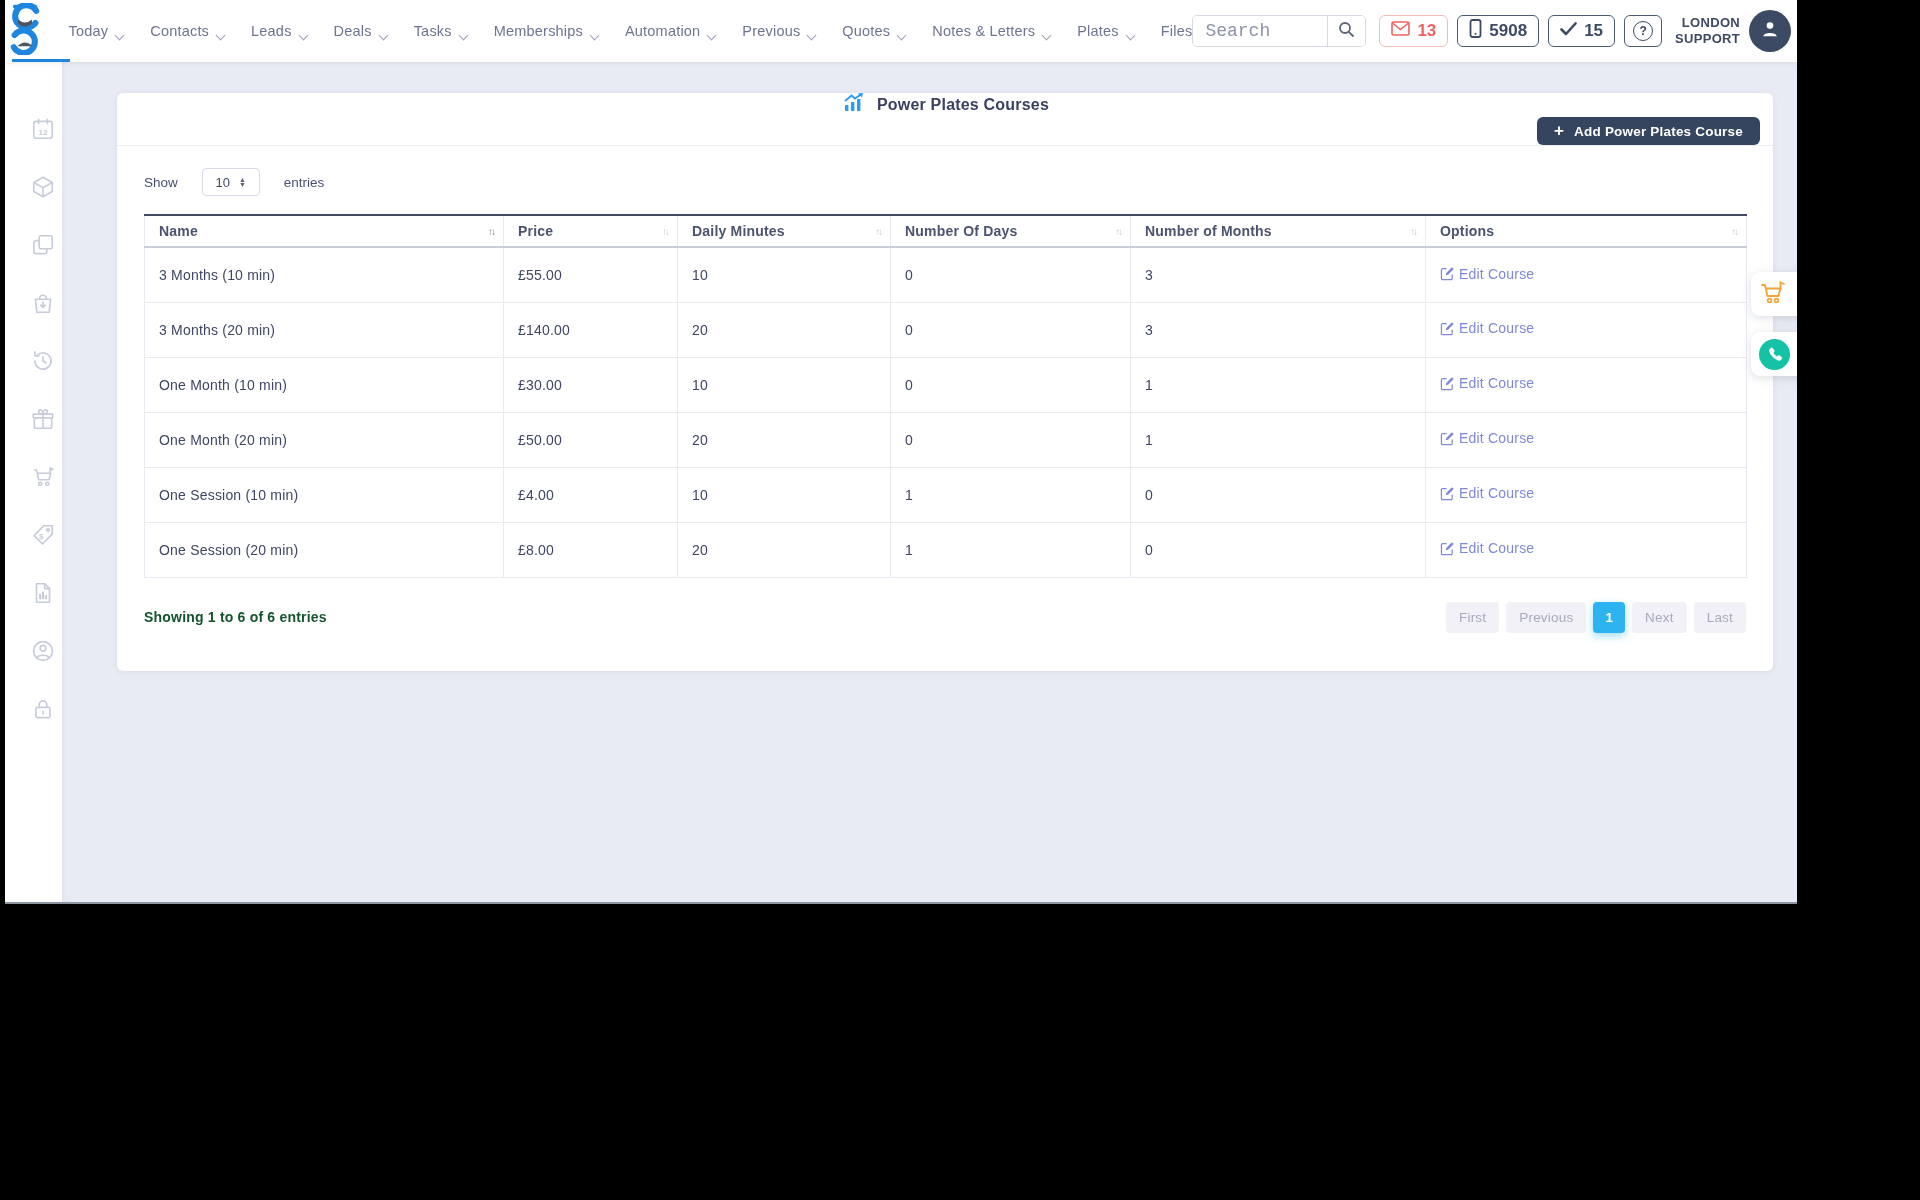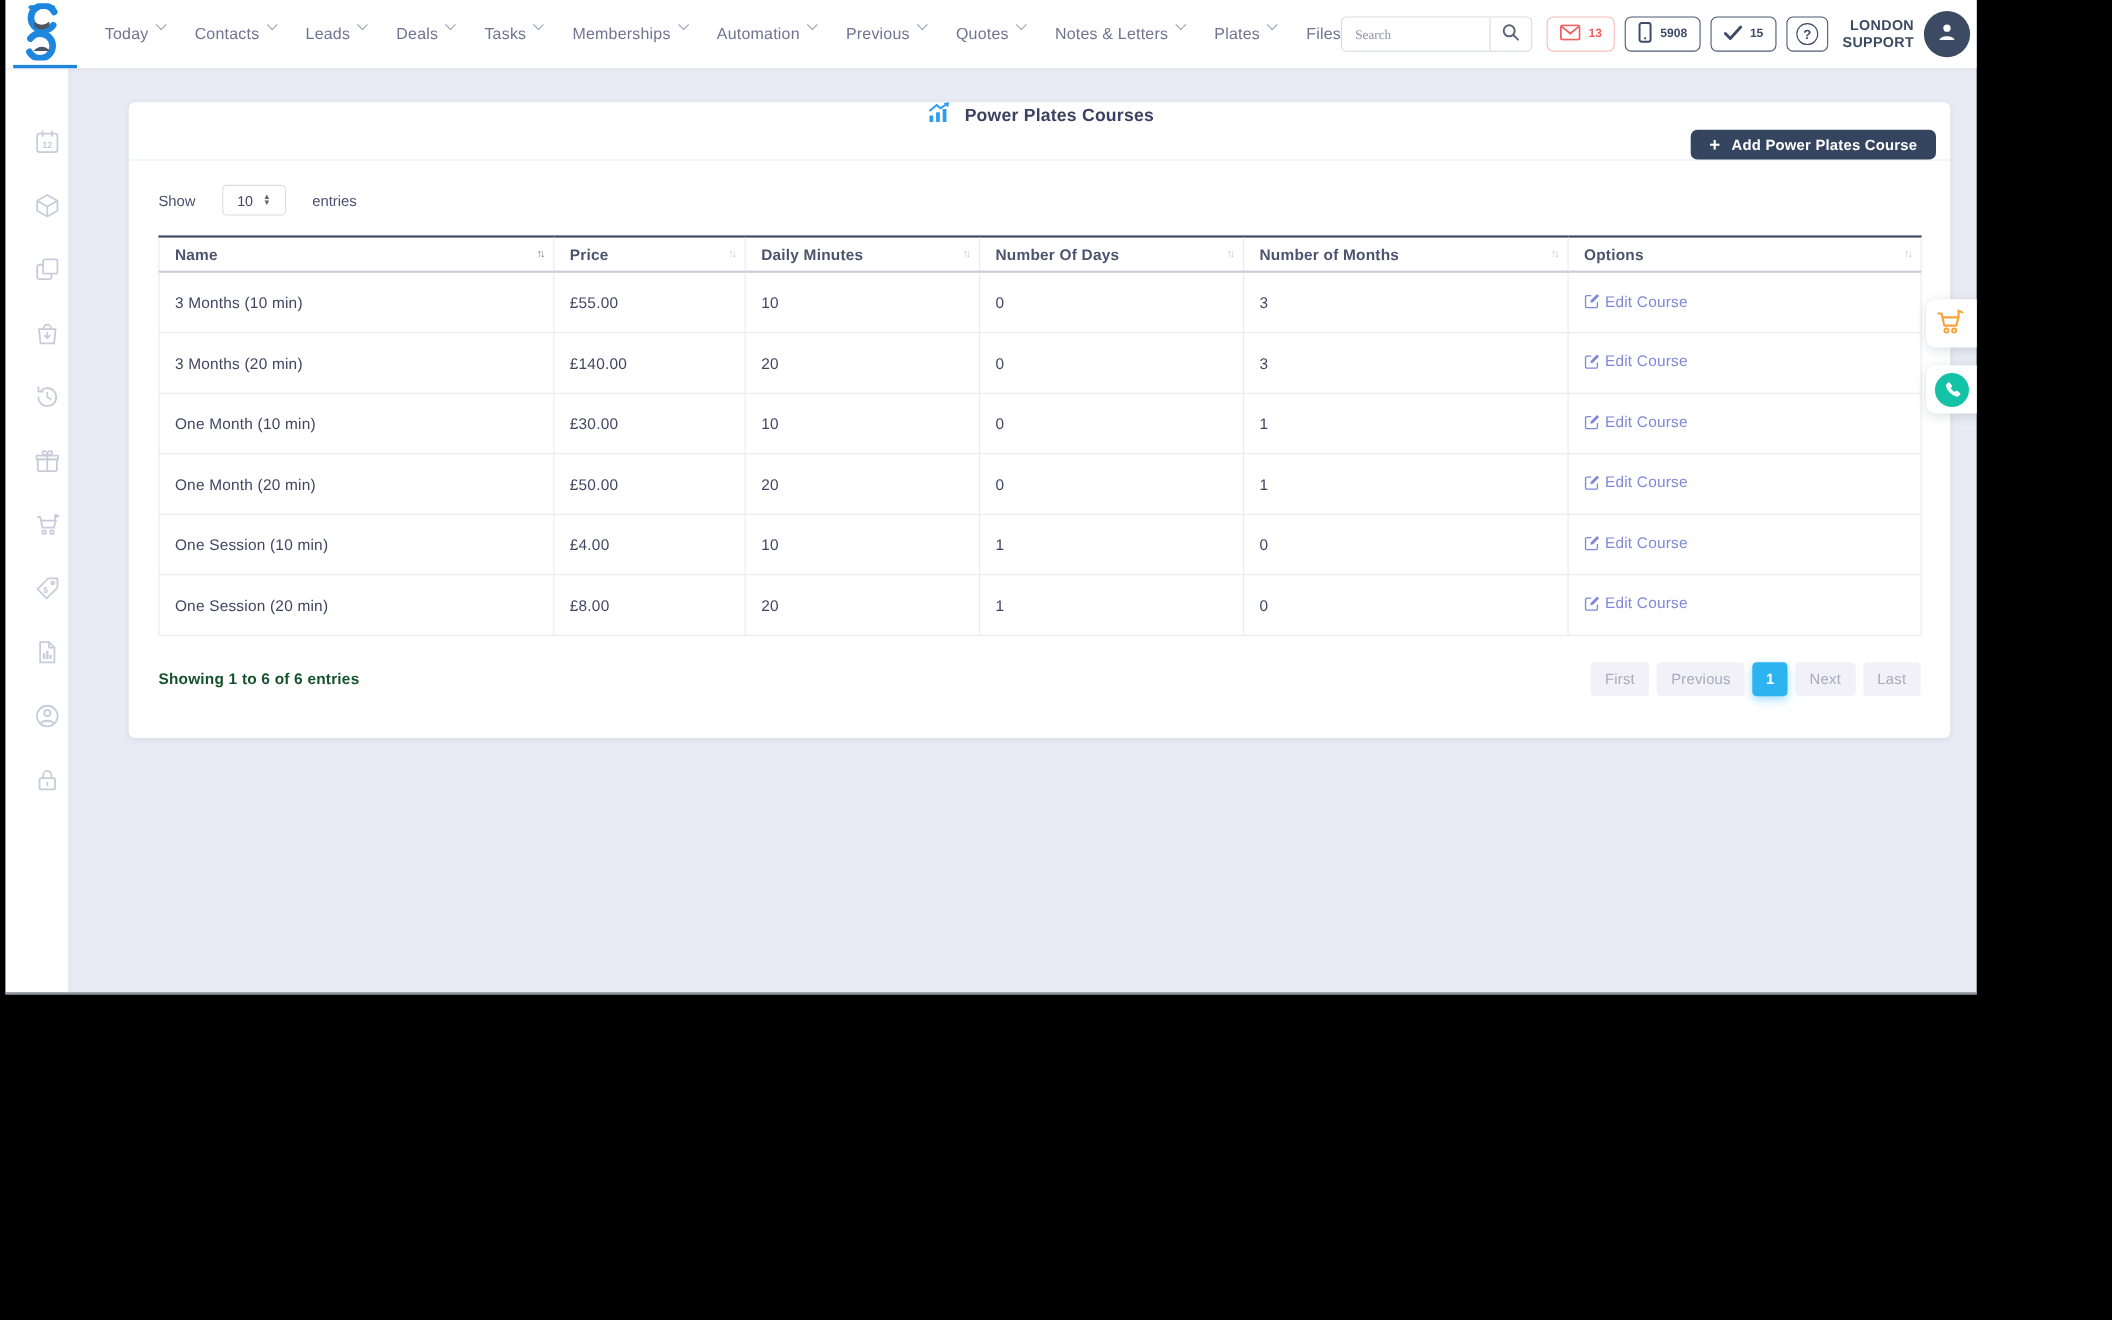--- a/index.html
+++ b/index.html
@@ -7,34 +7,34 @@
               font-family:"Liberation Sans", sans-serif; }
   .page { position:absolute; left:5px; top:0; width:1792px; height:904px;
           background:#e9ebf4; overflow:hidden; border-bottom:2px solid #8e93a0; }
 
   
   .topbar { position:absolute; top:0; left:0; right:0; height:62px; background:#fff;
             display:flex; align-items:center; box-shadow:0 1px 5px rgba(40,50,80,.10); z-index:9; }
   .logo-wrap { width:72px; height:100%; display:flex; align-items:center; justify-content:center; position:relative; }
   .logo-underline { position:absolute; bottom:0; left:7px; width:58px; height:3px; background:#1f86df; }
   .nav { display:flex; align-items:center; gap:27px; margin-left:24px; }
-  .nav-item { display:flex; align-items:flex-start; gap:8px; font-size:14.5px; color:#6f7490;
+  .nav-item { display:flex; align-items:flex-end; gap:8px; font-size:14.5px; color:#6f7490;
               font-weight:500; letter-spacing:.2px; cursor:pointer; white-space:nowrap; }
   .chev { width:7px; height:7px; border-right:1.6px solid #9da1b5; border-bottom:1.6px solid #9da1b5;
           transform:rotate(45deg); margin-top:-4px; }
   .top-right { margin-left:auto; display:flex; align-items:center; gap:9px; padding-right:6px; }
   .search-group { display:flex; height:32px; border:1px solid #d6d9e4; border-radius:5px;
                   overflow:hidden; background:#fff; margin-right:4px; }
-  .search-input { border:none; outline:none; width:134px; padding:0 12px; font-size:12px;
-                  color:#6f7490; font-family:Liberation Serif, serif; }
+  .search-input { border:none; outline:none; width:134px; padding:0 12px; font-size:18px;
+                  color:#6f7490; font-family:Liberation Mono, monospace; }
   .search-input::placeholder { color:#8d92a8; }
   .search-btn { width:38px; border:none; border-left:1px solid #d6d9e4; background:#fff;
                 display:flex; align-items:center; justify-content:center; cursor:pointer; }
   .badge { display:flex; align-items:center; gap:7px; height:32px; padding:0 11px;
-           border-radius:6px; font-size:11px; font-weight:700; background:#fff; cursor:pointer; }
+           border-radius:6px; font-size:17px; font-weight:700; background:#fff; cursor:pointer; }
   .badge.mail { border:1px solid #f5bcb8; color:#ef625f; }
   .badge.dark { border:1px solid #4d5a74; color:#3d4b66; }
   .help-badge { width:38px; height:32px; border:1px solid #4d5a74; border-radius:6px;
                 display:flex; align-items:center; justify-content:center; cursor:pointer; }
   .help-circle { width:20px; height:20px; border:1.5px solid #3d4b66; border-radius:50%;
                  display:flex; align-items:center; justify-content:center; font-size:12px;
                  color:#3d4b66; font-weight:700; }
   .user-name { font-size:13px; font-weight:700; color:#3c4a63; text-align:right; line-height:1.25;
                margin-left:4px; letter-spacing:.3px; }
   .avatar { width:42px; height:42px; border-radius:50%; background:#3c4a63;

